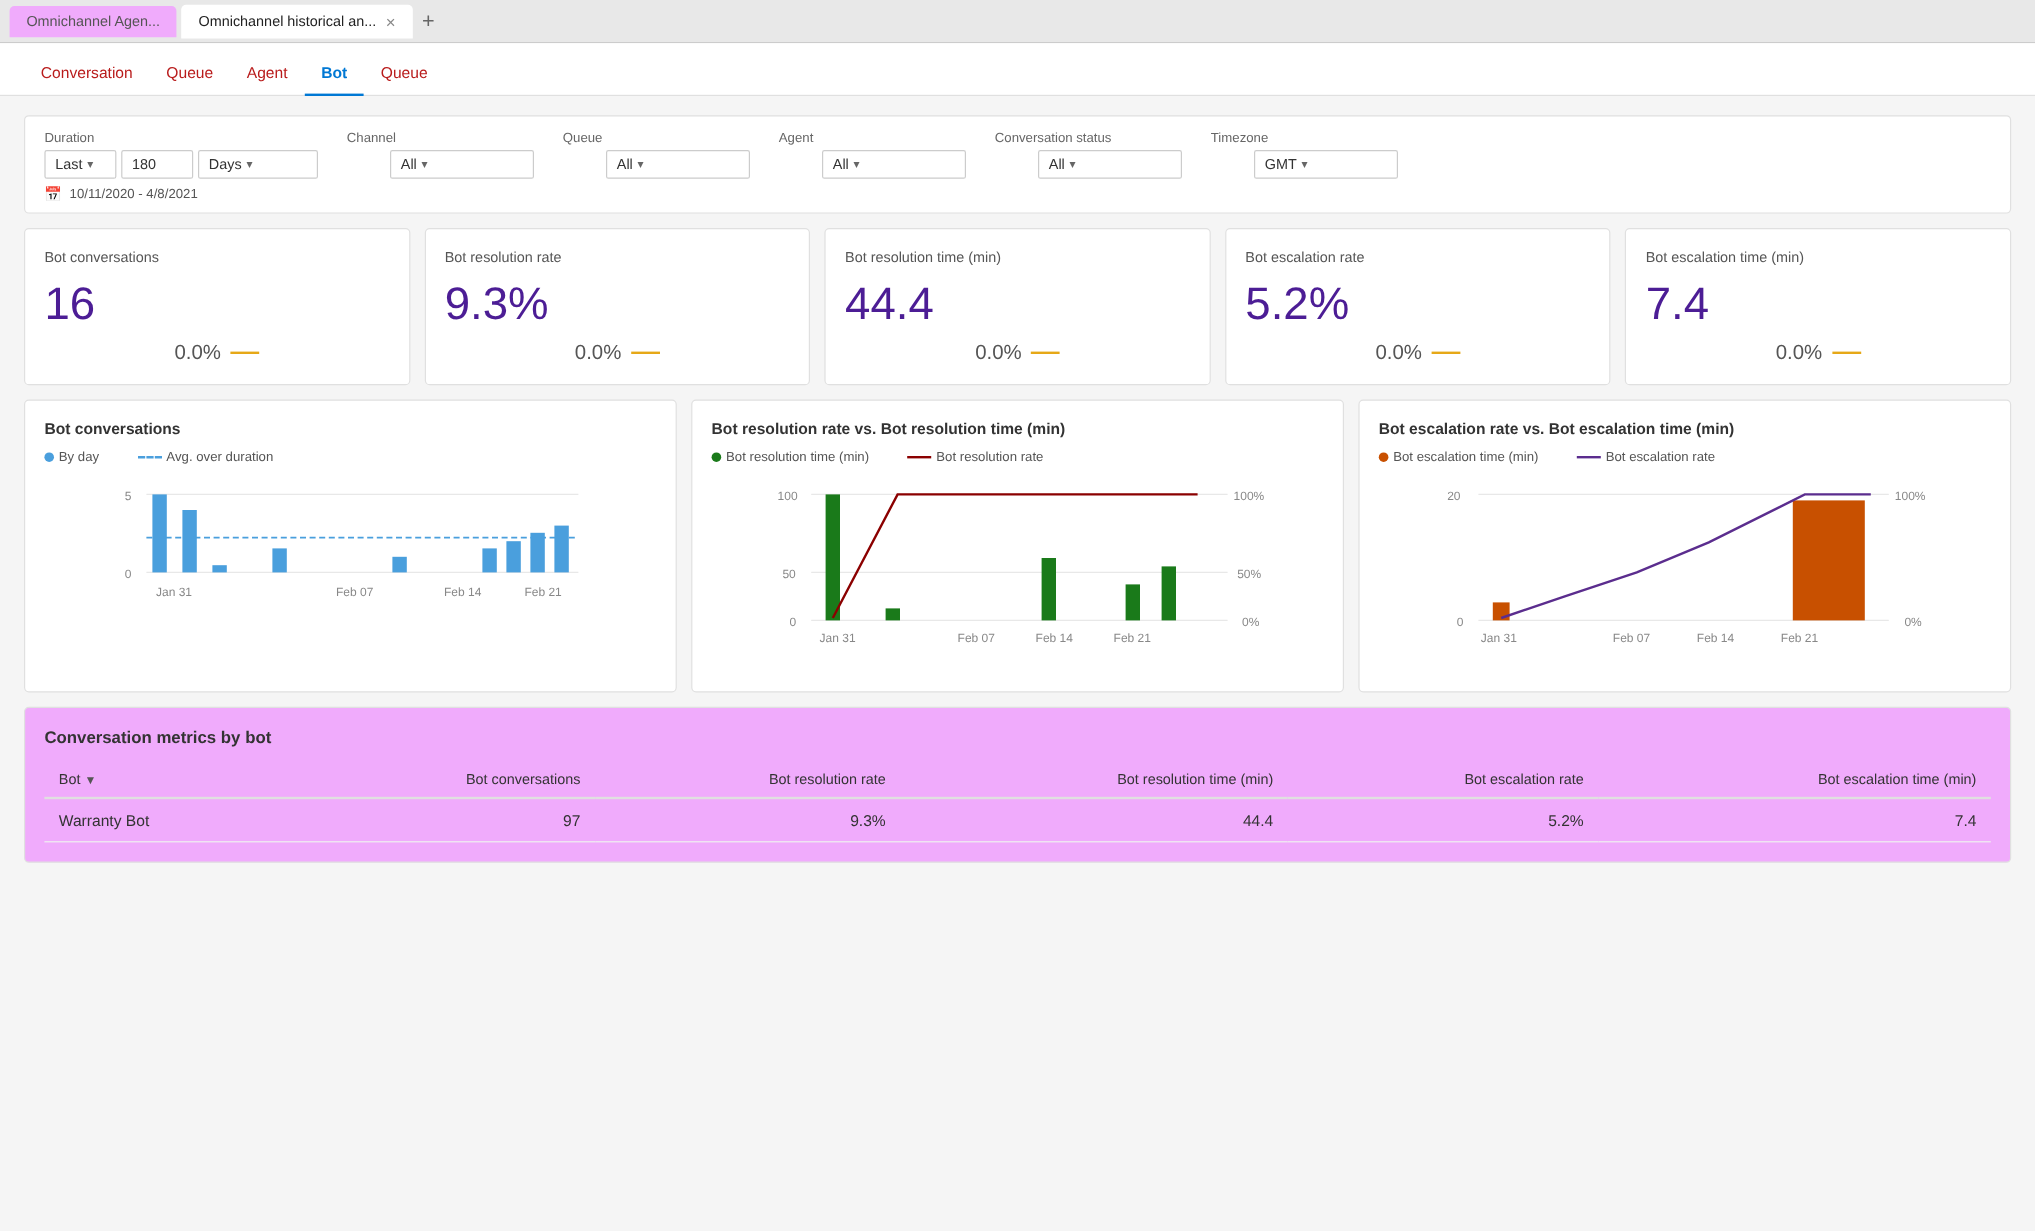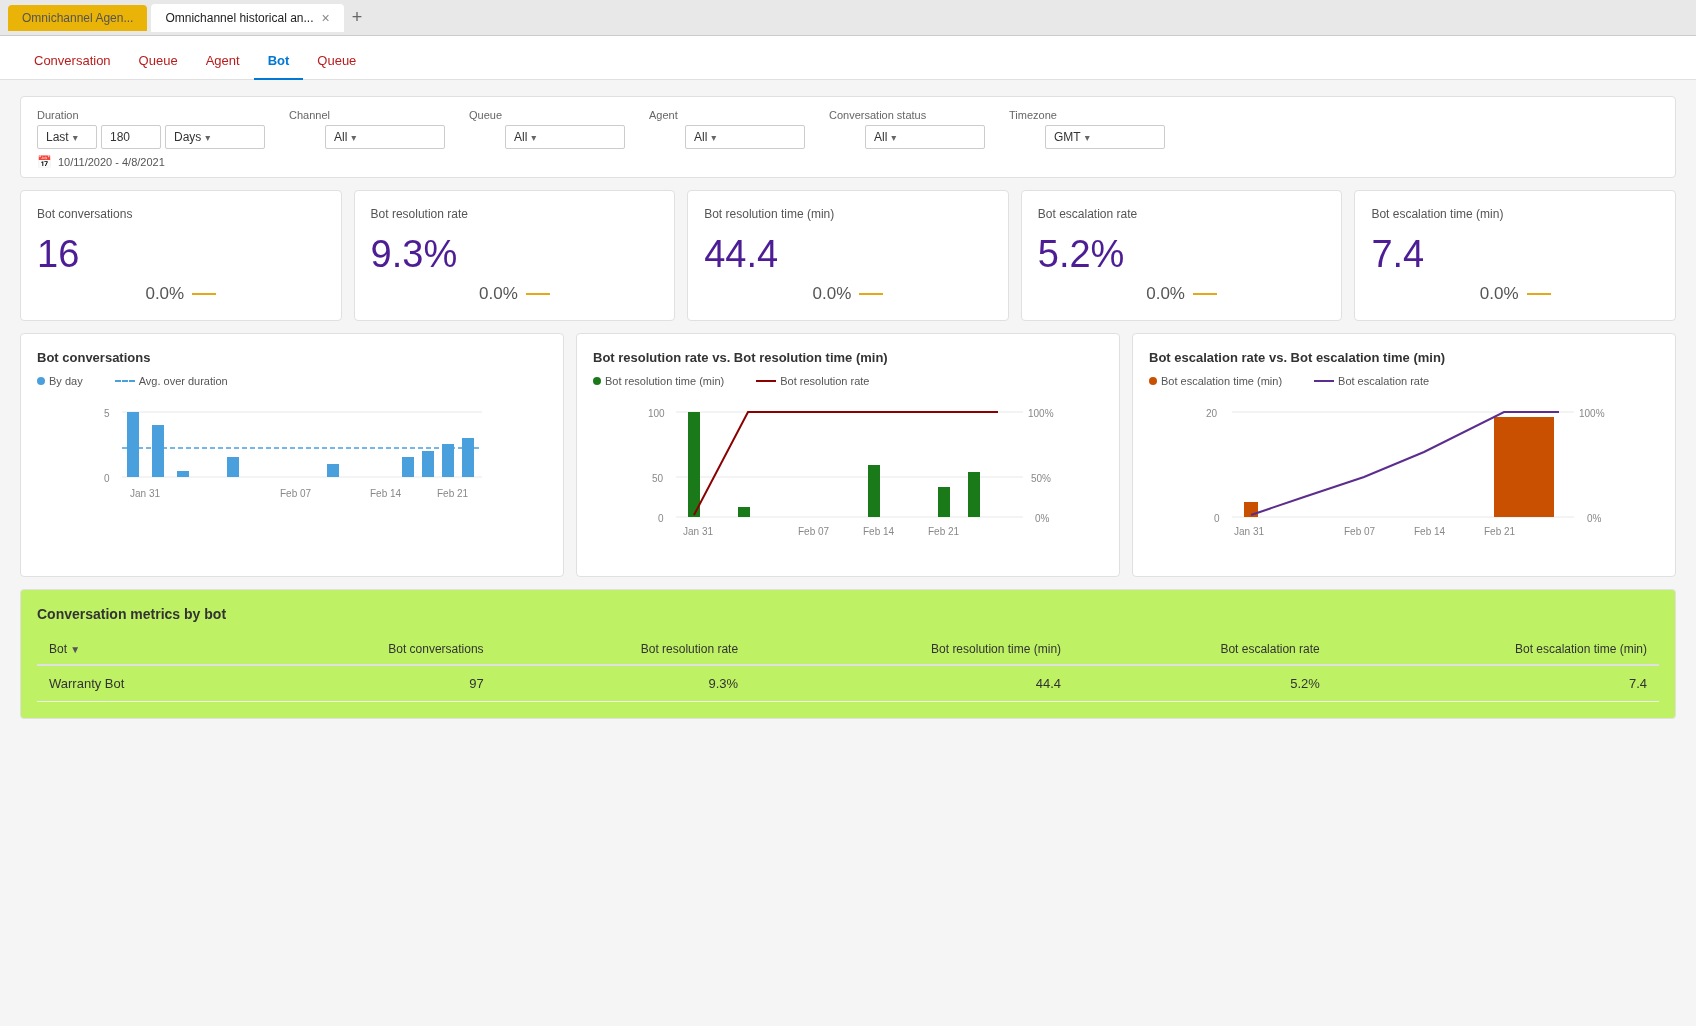--- a/index.html
+++ b/index.html
@@ -9,21 +9,21 @@
     .browser-tabs {
       display: flex;
       align-items: center;
       background: #e8e8e8;
       border-bottom: 1px solid #ccc;
       height: 36px;
       padding: 0 8px;
       gap: 4px;
     }
     .tab-inactive {
-      background: #eab308;
+      background: #f0abfc;
       border-radius: 4px 4px 0 0;
       padding: 6px 14px;
       font-size: 12px;
       color: #555;
       cursor: pointer;
       max-width: 160px;
       overflow: hidden;
       text-overflow: ellipsis;
       white-space: nowrap;
     }
@@ -145,21 +145,21 @@
     }
     .chart-title { font-size: 13px; font-weight: 600; color: #333; margin-bottom: 10px; }
     .chart-legend { display: flex; align-items: center; gap: 32px; margin-bottom: 10px; font-size: 11px; color: #555; flex-wrap: wrap; }
     .legend-item { display: flex; align-items: center; gap: 4px; }
     .legend-dot { width: 8px; height: 8px; border-radius: 50%; }
     .legend-dashed-line { width: 20px; height: 2px; border-top: 2px dashed #4a9fdd; }
     .legend-solid-line { width: 20px; height: 2px; }
 
     
     .table-card {
-      background: #bef264;
+      background: #f0abfc;
       border: 1px solid #e0e0e0;
       border-radius: 4px;
       padding: 16px;
     }
     .table-title { font-size: 14px; font-weight: 600; color: #333; margin-bottom: 12px; }
     table { width: 100%; border-collapse: collapse; }
     th {
       text-align: left;
       font-size: 12px;
       font-weight: 400;

